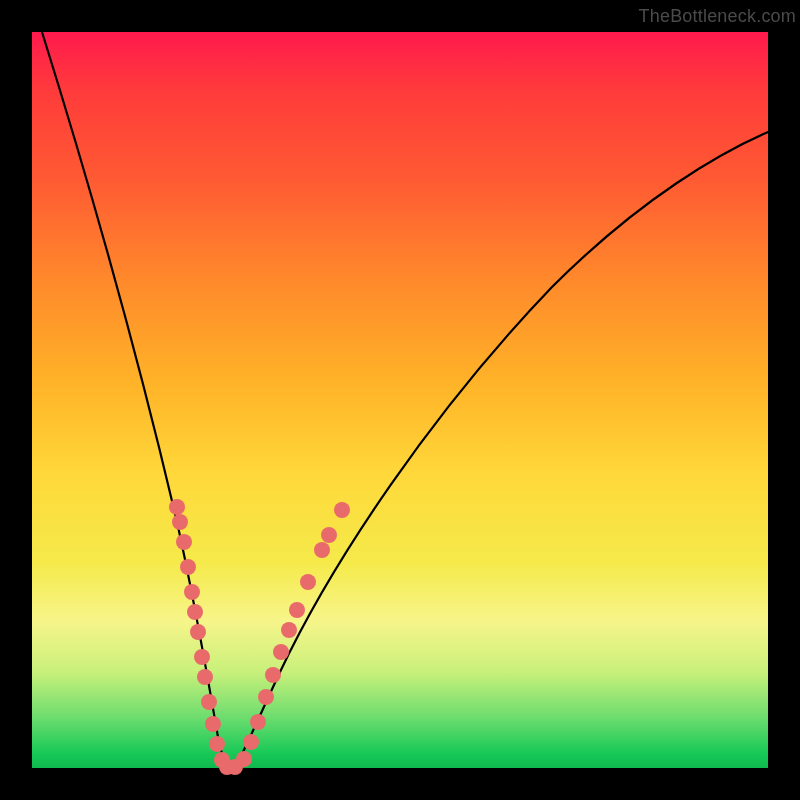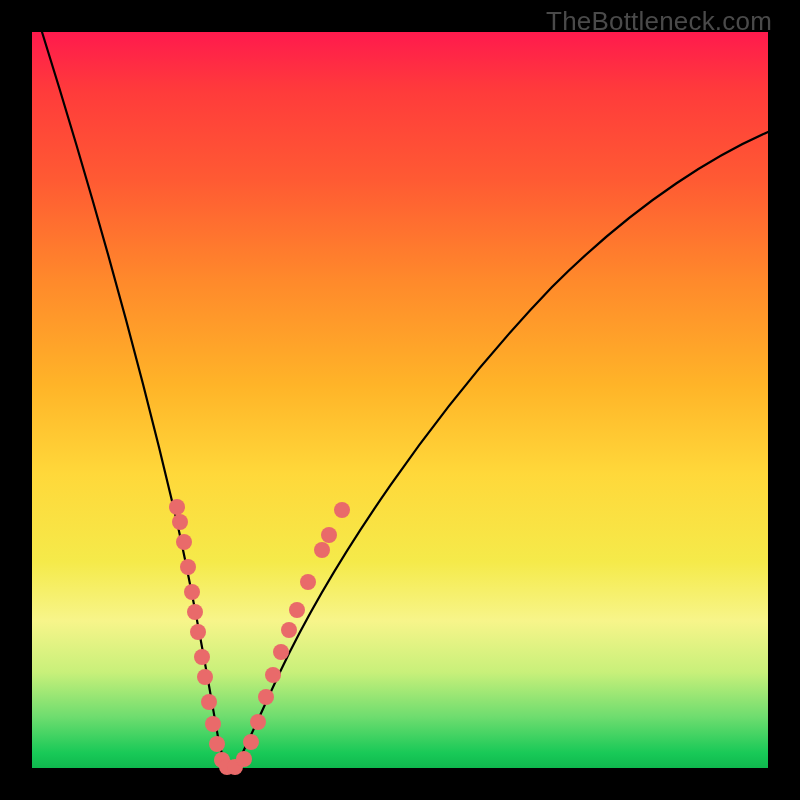--- a/index.html
+++ b/index.html
@@ -37,23 +37,23 @@
       #f7f58a 80%,
       #c8f07a 87%,
       #6fdd6f 93%,
       #18c957 98%,
       #0fb84e 100%
     );
   }
   .watermark {
     position: absolute;
     top: 6px;
-    right: 28px;
+    right: 4px;
     color: #4a4a4a;
-    font-size: 26px;
+    font-size: 18px;
     font-weight: 500;
     letter-spacing: 0.2px;
     user-select: none;
   }
   svg.curves {
     position: absolute;
     top: 0;
     left: 0;
     width: 736px;
     height: 736px;

